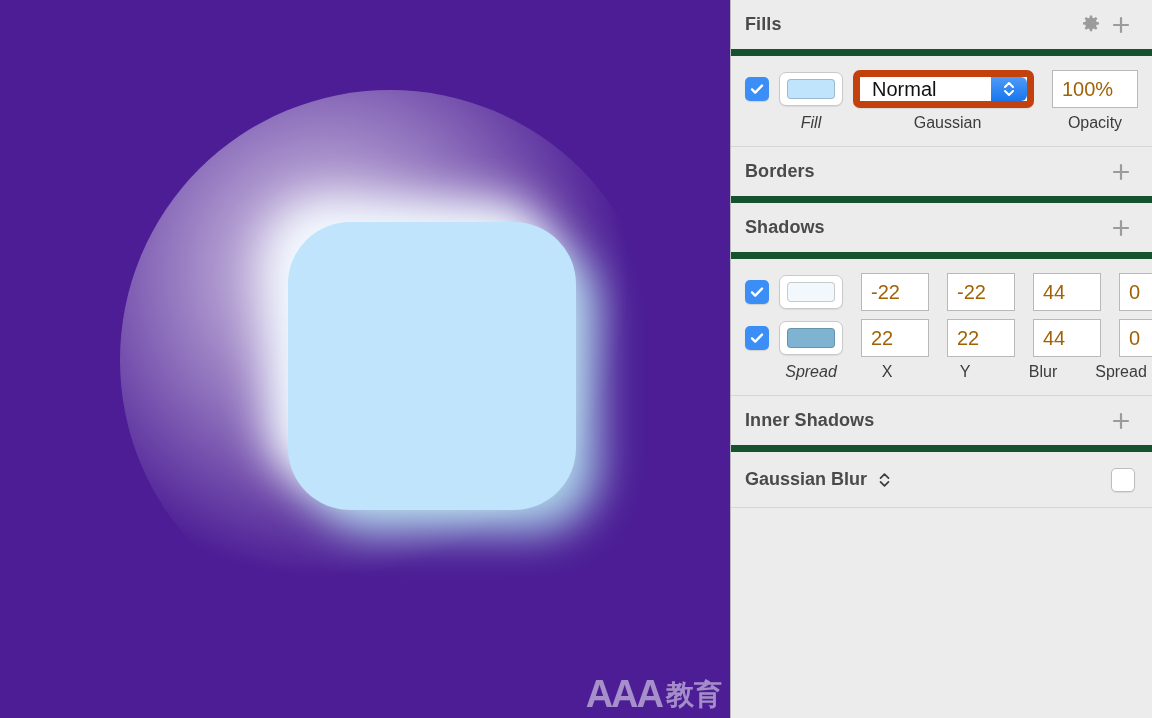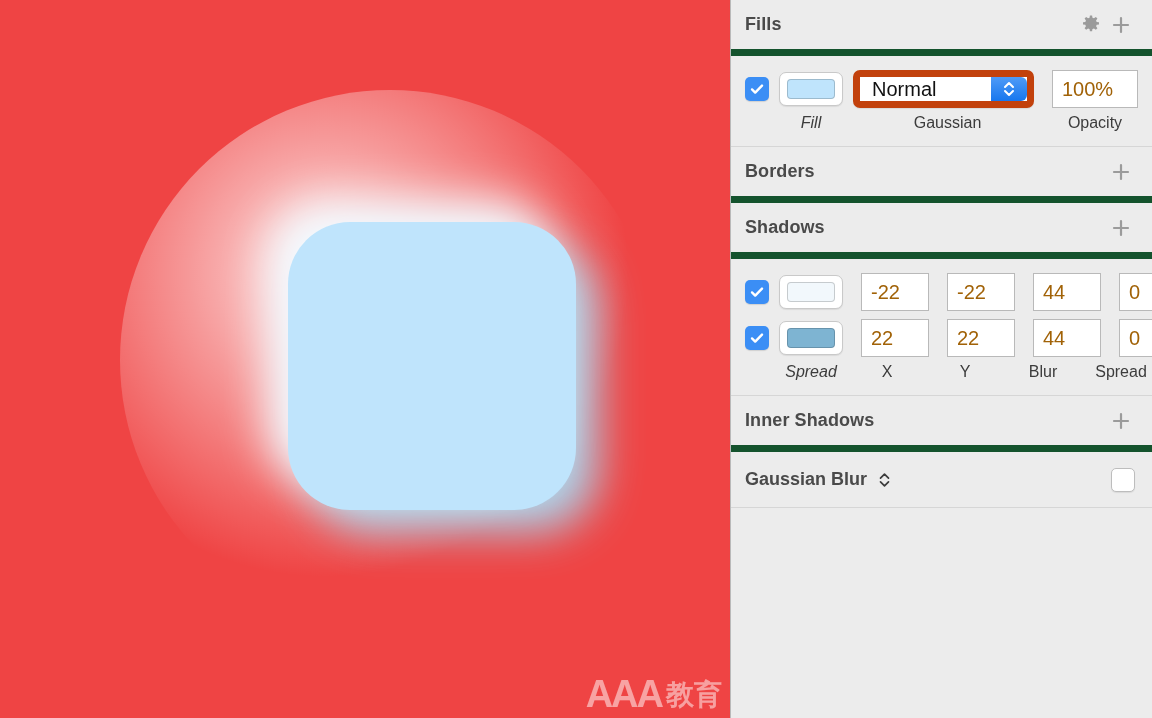--- a/index.html
+++ b/index.html
@@ -17,21 +17,21 @@
     width: 1152px;
     height: 718px;
     display: flex;
   }
 
   
   #canvas {
     position: relative;
     width: 730px;
     height: 718px;
-    background: #ef4444;
+    background: #4c1d95;
     overflow: hidden;
   }
 
   
   #canvas::before {
     content: "";
     position: absolute;
     left: 120px;
     top: 90px;
     width: 540px;

